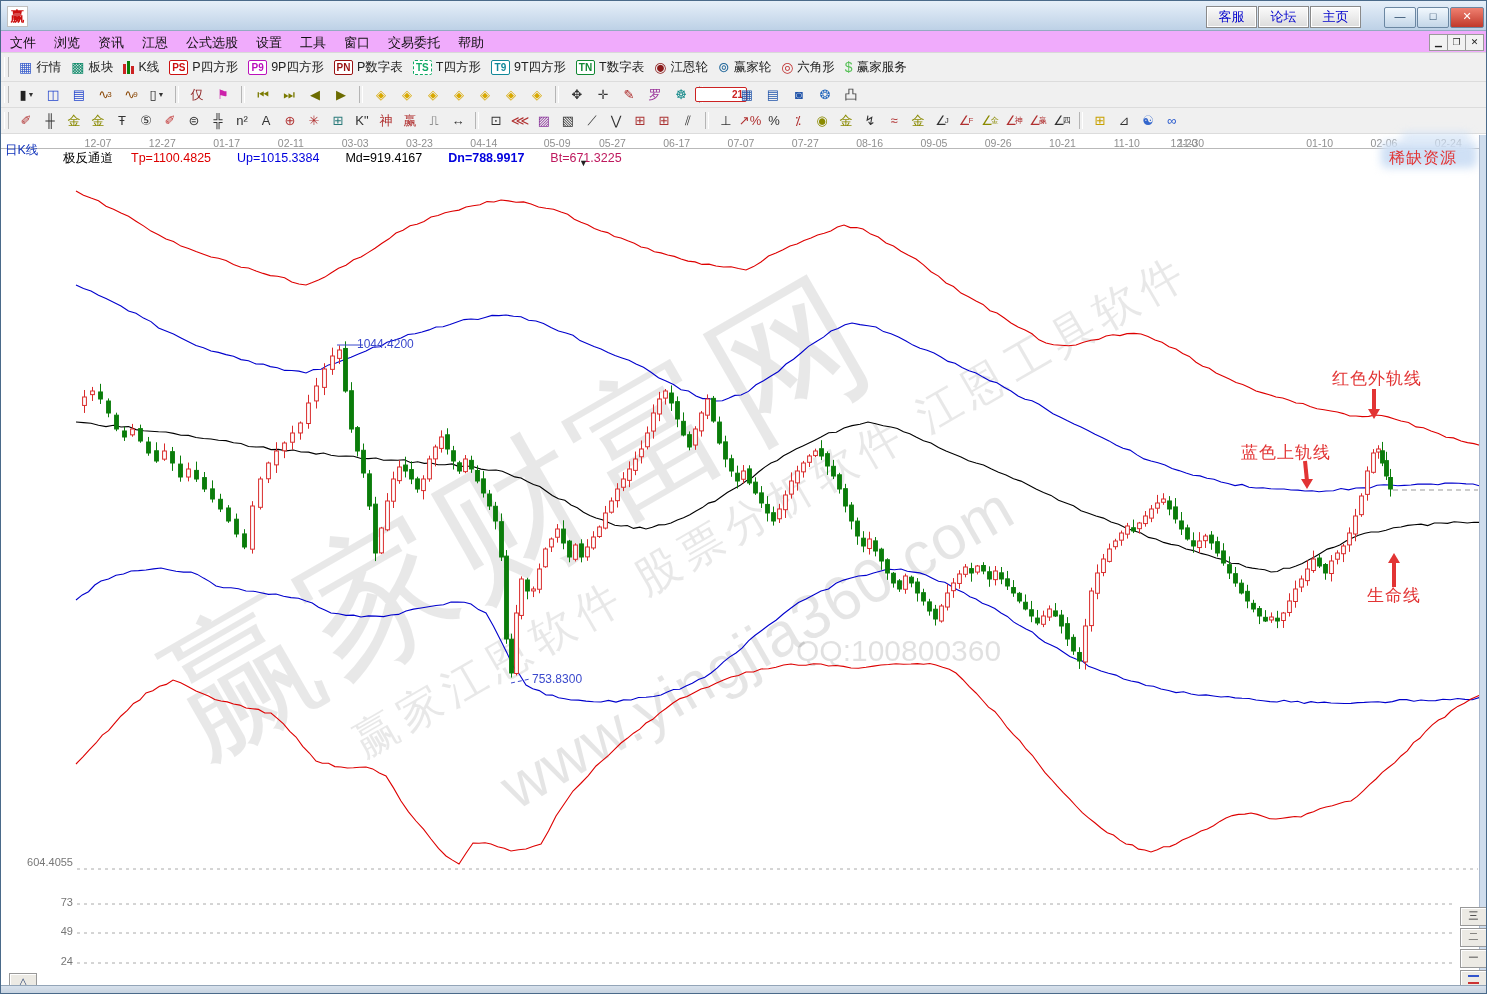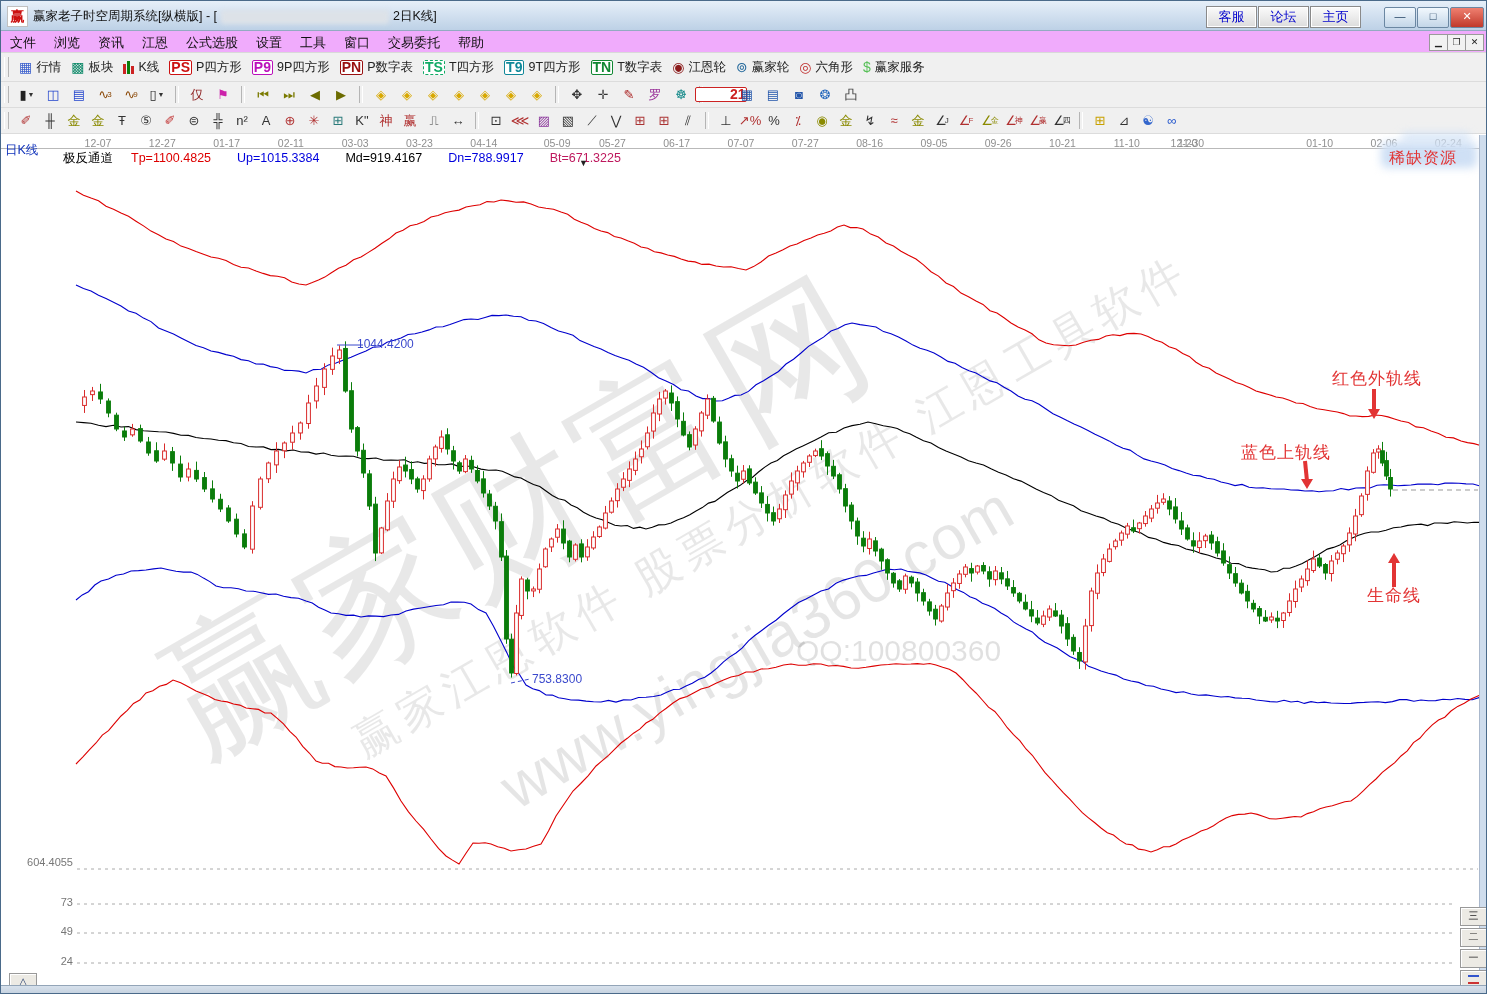--- a/index.html
+++ b/index.html
@@ -24,21 +24,21 @@
   .menuitem{display:inline-block;padding:3px 9px;font-size:13px;color:#111;cursor:pointer;}
   .miniwin{position:absolute;top:3px;width:17px;height:15px;border:1px solid #9a9a9a;background:#f2f2f2;
     font-size:9px;color:#222;text-align:center;line-height:14px;cursor:pointer;}
   
   .toolbar{position:absolute;left:0;width:100%;background:#f0f0f0;border-bottom:1px solid #dcdcdc;box-sizing:border-box;
     display:flex;align-items:center;}
   .grip{width:3px;height:70%;border-left:1px solid #fff;border-right:1px solid #b5b5b5;margin:0 5px 0 3px;}
   .tsep{width:2px;height:70%;border-left:1px solid #b5b5b5;border-right:1px solid #fff;margin:0 5px;}
   .titem{display:flex;align-items:center;gap:4px;padding:2px 5px;font-size:12.5px;color:#222;cursor:pointer;white-space:nowrap;}
   .badge{display:inline-block;min-width:15px;height:13px;border:1px solid;border-radius:2px;background:#fff;
-    font-size:14px;font-weight:bold;text-align:center;line-height:13px;padding:0 1px;}
+    font-size:10px;font-weight:bold;text-align:center;line-height:13px;padding:0 1px;}
   .gicon{display:inline-block;font-size:14px;line-height:16px;}
   .candicon{display:inline-flex;align-items:flex-end;gap:1px;height:14px;}
   .candicon i{display:inline-block;width:3px;}
   .tbtn{display:flex;align-items:center;justify-content:center;width:22px;height:22px;margin:0 1px;
     font-size:13px;cursor:pointer;border:1px solid transparent;}
   .tbtn .caret{font-size:7px;color:#333;margin-left:1px;}
   .tbtn sup{font-size:8px;margin-left:-2px;}
   .t3 .tbtn{width:20px;height:20px;font-size:13px;}
   
   #chartlayer{position:absolute;left:0;top:0;width:1487px;height:994px;pointer-events:none;}
@@ -63,21 +63,20 @@
   .trianglebtn{position:absolute;left:8px;top:972px;width:26px;height:16px;background:#eceae4;border:1px solid #999;
     box-shadow:inset 1px 1px 0 #fff;font-size:10px;color:#223a6a;text-align:center;line-height:15px;cursor:pointer;}
 </style>
 </head>
 <body>
 
 <div id="root">
 
   <div class="titlebar">
     <span class="logo">赢</span>
-    <span class="wtitle"><span>赢家老子时空周期系统[纵横版] - [</span><span class="censor"></span><span>2日K线]</span></span>
     <div id="linkbtns">
         <div class="linkbtn" style="left: 1205px;">客服</div>
         <div class="linkbtn" style="left: 1257px;">论坛</div>
         <div class="linkbtn" style="left: 1309px;">主页</div>
       </div>
     <div id="winbtns">
         <div class="winbtn" style="left: 1383px; width: 30px;">—</div>
         <div class="winbtn" style="left: 1416px; width: 30px;">□</div>
         <div class="winbtn close" style="left: 1449px; width: 32px;">✕</div>
       </div>
@@ -1062,21 +1061,21 @@
       </g>
       <g>
         <line x1="1393" y1="586" x2="1393" y2="560" stroke="#e23434" stroke-width="4"></line>
         <polygon points="1393,552 1387,562 1399,562" fill="#e23434"></polygon>
       </g>
     </svg>
 
   <div class="hline"></div>
   <span class="periodlabel">日K线</span>
   <div class="indrow">
-    <span style="color:#000;margin-right:18px;">极反通道</span><span id="indvalues"><span style="color: rgb(221, 0, 0);">Tp=1100.4825</span><span style="color: rgb(0, 0, 221);">Up=1015.3384</span><span style="color: rgb(0, 0, 0);">Md=919.4167</span><span style="color: rgb(0, 0, 221);">Dn=788.9917</span><span style="color: #be185d;">Bt=671.3225</span></span>
+    <span style="color:#000;margin-right:18px;">极反通道</span><span id="indvalues"><span style="color: rgb(221, 0, 0);">Tp=1100.4825</span><span style="color: rgb(0, 0, 221);">Up=1015.3384</span><span style="color: rgb(0, 0, 0);">Md=919.4167</span><span style="color: rgb(0, 0, 221); font-weight: bold;">Dn=788.9917</span><span style="color: #be185d;">Bt=671.3225</span></span>
   </div>
   <span class="ind-caret">▼</span>
   <div id="datesrow">
       <span class="datelabel" style="left: 97px;">12-07</span>
       <span class="datelabel" style="left: 161.3px;">12-27</span>
       <span class="datelabel" style="left: 225.6px;">01-17</span>
       <span class="datelabel" style="left: 289.9px;">02-11</span>
       <span class="datelabel" style="left: 354.2px;">03-03</span>
       <span class="datelabel" style="left: 418.5px;">03-23</span>
       <span class="datelabel" style="left: 482.8px;">04-14</span>

